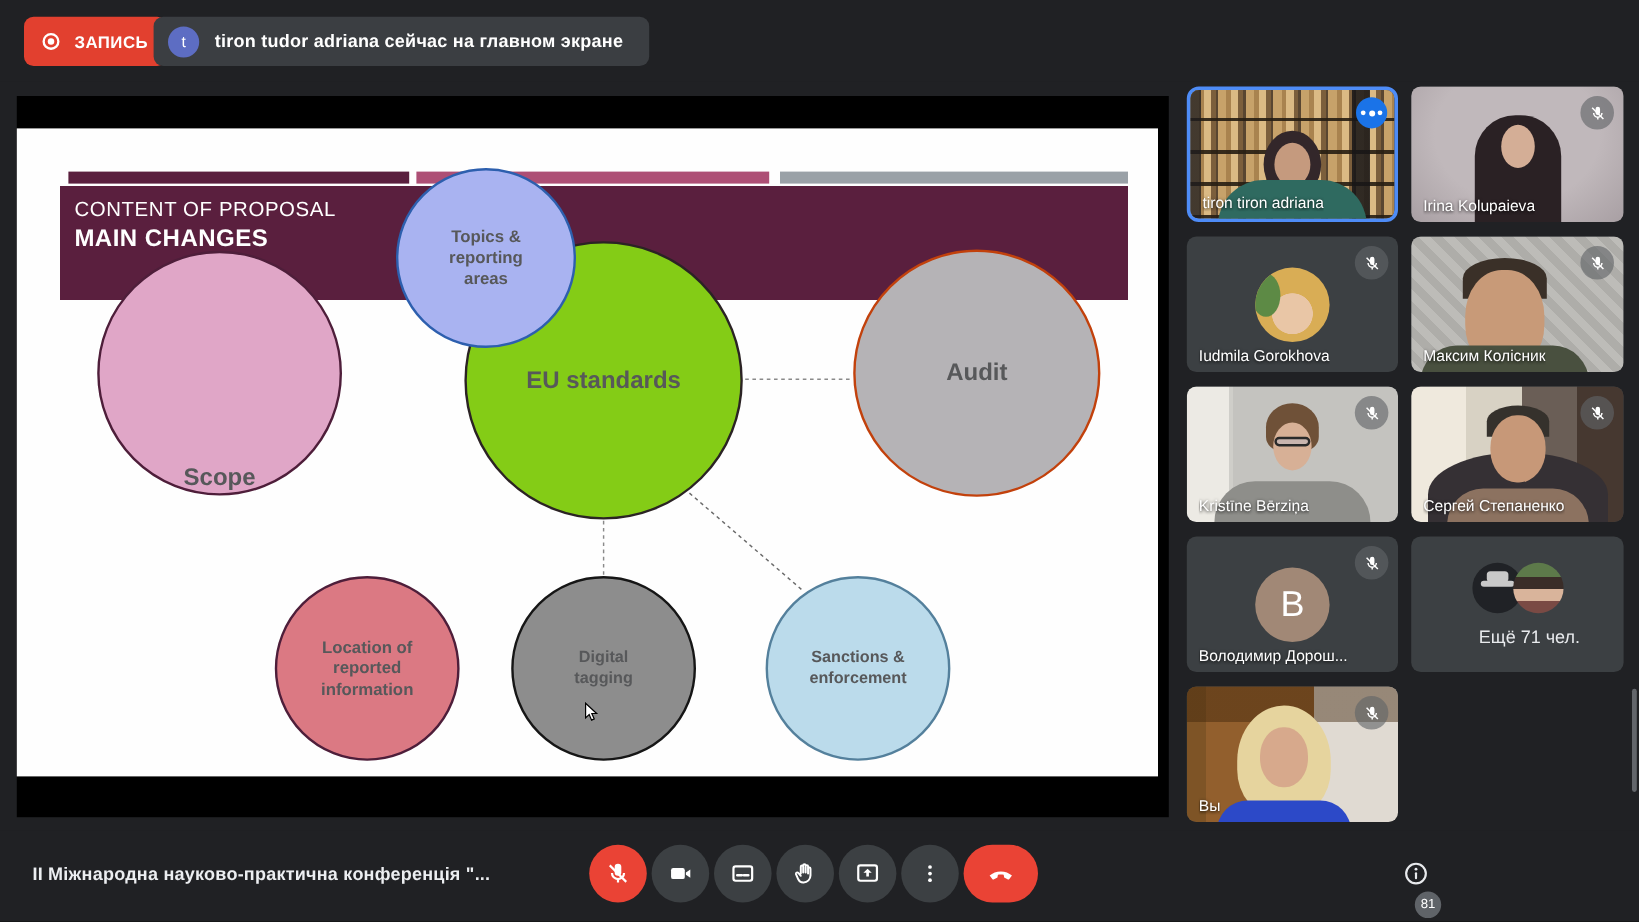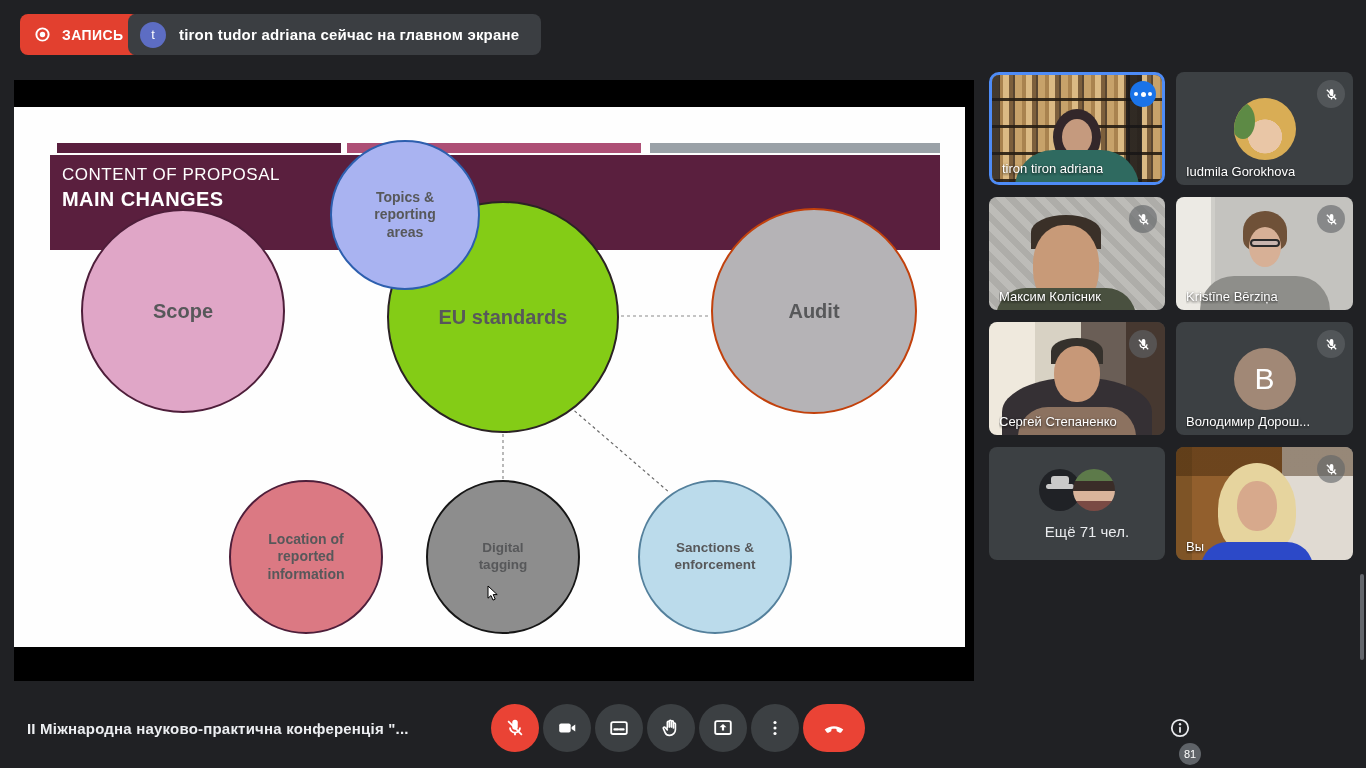--- a/index.html
+++ b/index.html
@@ -43,21 +43,21 @@
   .band .kicker { position:absolute; left:12px; top:10px; color:#fff; font-size:17px; letter-spacing:.5px; font-weight:400; }
   .band .title  { position:absolute; left:12px; top:33px; color:#fff; font-size:20px; letter-spacing:.4px; font-weight:bold; }
 
   .conn { position:absolute; left:0; top:0; z-index:2; }
 
   .circle {
     position:absolute; border-radius:50%; display:flex; align-items:center; justify-content:center;
     text-align:center; font-weight:bold; color:#57585a; z-index:3; line-height:1.25;
   }
   .c-topics    { left:316px; top:33px;  width:150px; height:150px; background:#a9b3f1; border:2.5px solid #2d5fae; font-size:14px; padding:0 26px; z-index:4; }
-  .c-scope     { left:67px;  top:102px; width:204px; height:204px; background:#e0a6c7; border:2px solid #4e1e3a; font-size:20px; }
+  .c-scope     { left:67px;  top:102px; width:204px; height:204px; background:#e0a6c7; border:2px solid #4e1e3a; font-size:20px;align-items:flex-end; }
   .c-eu        { left:373px; top:94px;  width:232px; height:232px; background:#84cc16; border:2px solid #2b2324; font-size:20px; }
   .c-audit     { left:697px; top:101px; width:206px; height:206px; background:#b5b3b6; border:2px solid #c2410c; font-size:20px; }
   .c-location  { left:215px; top:373px; width:154px; height:154px; background:#db7983; border:2px solid #4e1e3a; font-size:14px; padding:0 26px; }
   .c-digital   { left:412px; top:373px; width:154px; height:154px; background:#8d8d8d; border:2px solid #161616; font-size:13.5px; padding:0 30px; }
   .c-sanctions { left:624px; top:373px; width:154px; height:154px; background:#bbdbeb; border:2px solid #54809c; font-size:13.5px; padding:0 24px; }
 
   .cursor { position:absolute; left:473px; top:478px; z-index:6; }
 
   
   .sidebar {
@@ -212,20 +212,35 @@
       <div class="abs" style="left:50%;bottom:-6px;transform:translateX(-50%);width:124px;height:38px;border-radius:42px 42px 0 0;background:#2f6a60;"></div>
     </div>
     <div class="speak-badge">
         <i></i>
         <i></i>
         <i></i>
       </div>
     <div class="pname">tiron tiron adriana</div>
   </div>
 
+  <div class="tile">
+    <div class="feed art-irina">
+      <div class="abs" style="left:50%;top:24px;transform:translateX(-50%);width:72px;height:140px;border-radius:34px 34px 10px 10px;background:#2a2124;"></div>
+      <div class="abs" style="left:50%;top:32px;transform:translateX(-50%);width:28px;height:36px;border-radius:50%;background:#d4ae96;"></div>
+    </div>
+    <div class="mic-badge">
+      <svg width="15" height="15" viewBox="0 0 24 24">
+          <rect x="9" y="3" width="6" height="11" rx="3" fill="#fff"></rect>
+          <path d="M6.5 11.5a5.5 5.5 0 0 0 11 0" fill="none" stroke="#fff" stroke-width="2"></path>
+          <line x1="12" y1="17" x2="12" y2="20" stroke="#fff" stroke-width="2"></line>
+          <line x1="4.5" y1="4.5" x2="19.5" y2="19.5" stroke="#fff" stroke-width="2"></line>
+        </svg>
+    </div>
+    <div class="pname">Irina Kolupaieva</div>
+  </div>
 
   <div class="tile">
     <div class="photo-circle ph-iudmila">
         <div class="leaf"></div>
       </div>
     <div class="mic-badge">
       <svg width="15" height="15" viewBox="0 0 24 24">
           <rect x="9" y="3" width="6" height="11" rx="3" fill="#fff"></rect>
           <path d="M6.5 11.5a5.5 5.5 0 0 0 11 0" fill="none" stroke="#fff" stroke-width="2"></path>
           <line x1="12" y1="17" x2="12" y2="20" stroke="#fff" stroke-width="2"></line>

